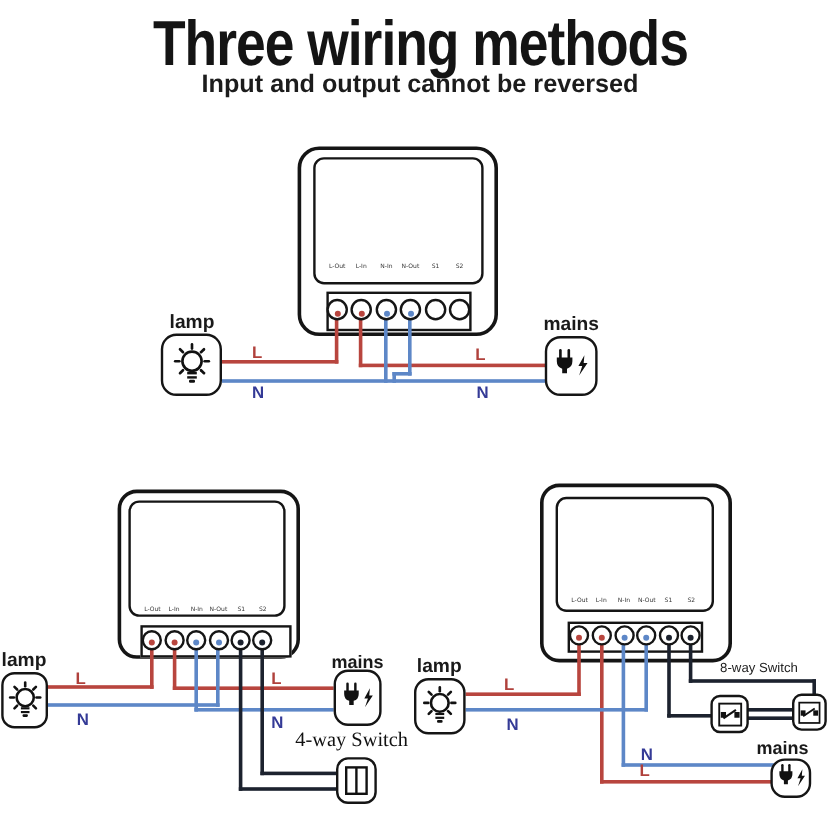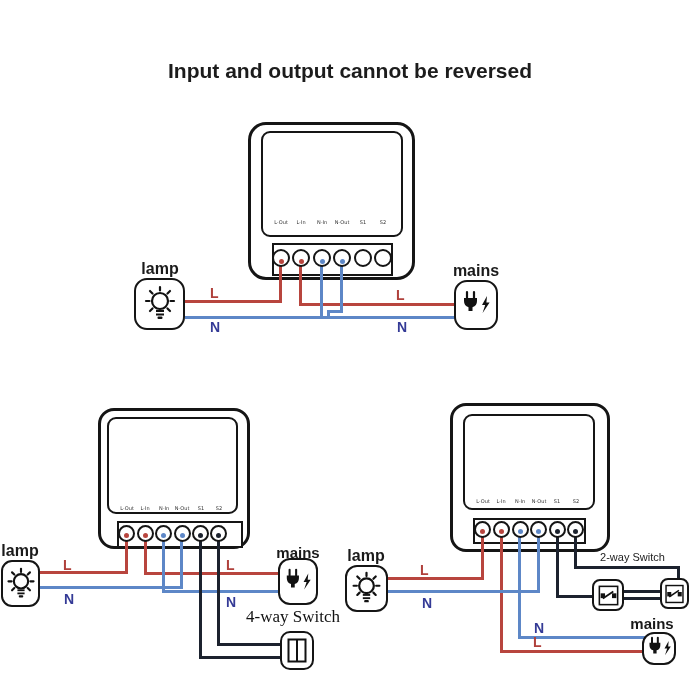--- a/index.html
+++ b/index.html
@@ -47,20 +47,21 @@
   .devlab.small{font-size:15px;}
   .swlab-serif{position:absolute;font-family:"Liberation Serif",serif;font-size:17px;
                color:#111;text-align:center;z-index:5;line-height:1;}
   .swlab-sans{position:absolute;font-size:11px;color:#222;text-align:center;z-index:5;line-height:1;}
 </style>
 </head>
 <body>
 
 <div class="canvas">
 
+  <div class="title"><span>Three wiring methods</span></div>
   <div class="subtitle">Input and output cannot be reversed</div>
 
   <div>
 
     <div>
       <div class="mod-outer" style="left:248px;top:122px;width:167px;height:158px;"></div>
       <div class="mod-inner" style="left:261px;top:131px;width:142px;height:106px;"></div>
       <span class="term-label" style="left:268px;top:219px;">L-Out</span>
       <span class="term-label" style="left:288px;top:219px;">L-In</span>
       <span class="term-label" style="left:309px;top:219px;">N-In</span>
@@ -273,21 +274,21 @@
             <line x1="27" y1="26" x2="24.5" y2="23.5"></line>
         </g>
         <g fill="#111">
             <rect x="13" y="25" width="8" height="2"></rect>
             <rect x="13" y="28.5" width="8" height="2"></rect>
             <rect x="14.5" y="31.5" width="5" height="2.5" rx="1"></rect>
           </g>
       </svg>
     </div>
 
-    <span class="swlab-sans" style="left:585px;top:552px;width:95px;">2-way Switch</span>
+    <span class="swlab-sans" style="left:585px;top:552px;width:95px;">8-way Switch</span>
     <div class="dev r8" style="left:592px;top:579px;width:32px;height:32px;border-width:2px;">
       <svg width="27" height="27" viewBox="0 0 31 31">
         <rect x="5" y="5" width="21" height="21" fill="none" stroke="#111" stroke-width="1.8"></rect>
         <rect x="6.5" y="13" width="5" height="5.5" fill="#111"></rect>
         <rect x="19.5" y="13" width="5" height="5.5" fill="#111"></rect>
         <line x1="9" y1="19" x2="21" y2="11" stroke="#111" stroke-width="2"></line>
       </svg>
     </div>
     <div class="dev r8" style="left:660px;top:578px;width:29px;height:31px;border-width:2px;">
       <svg width="25" height="26" viewBox="0 0 31 31">

